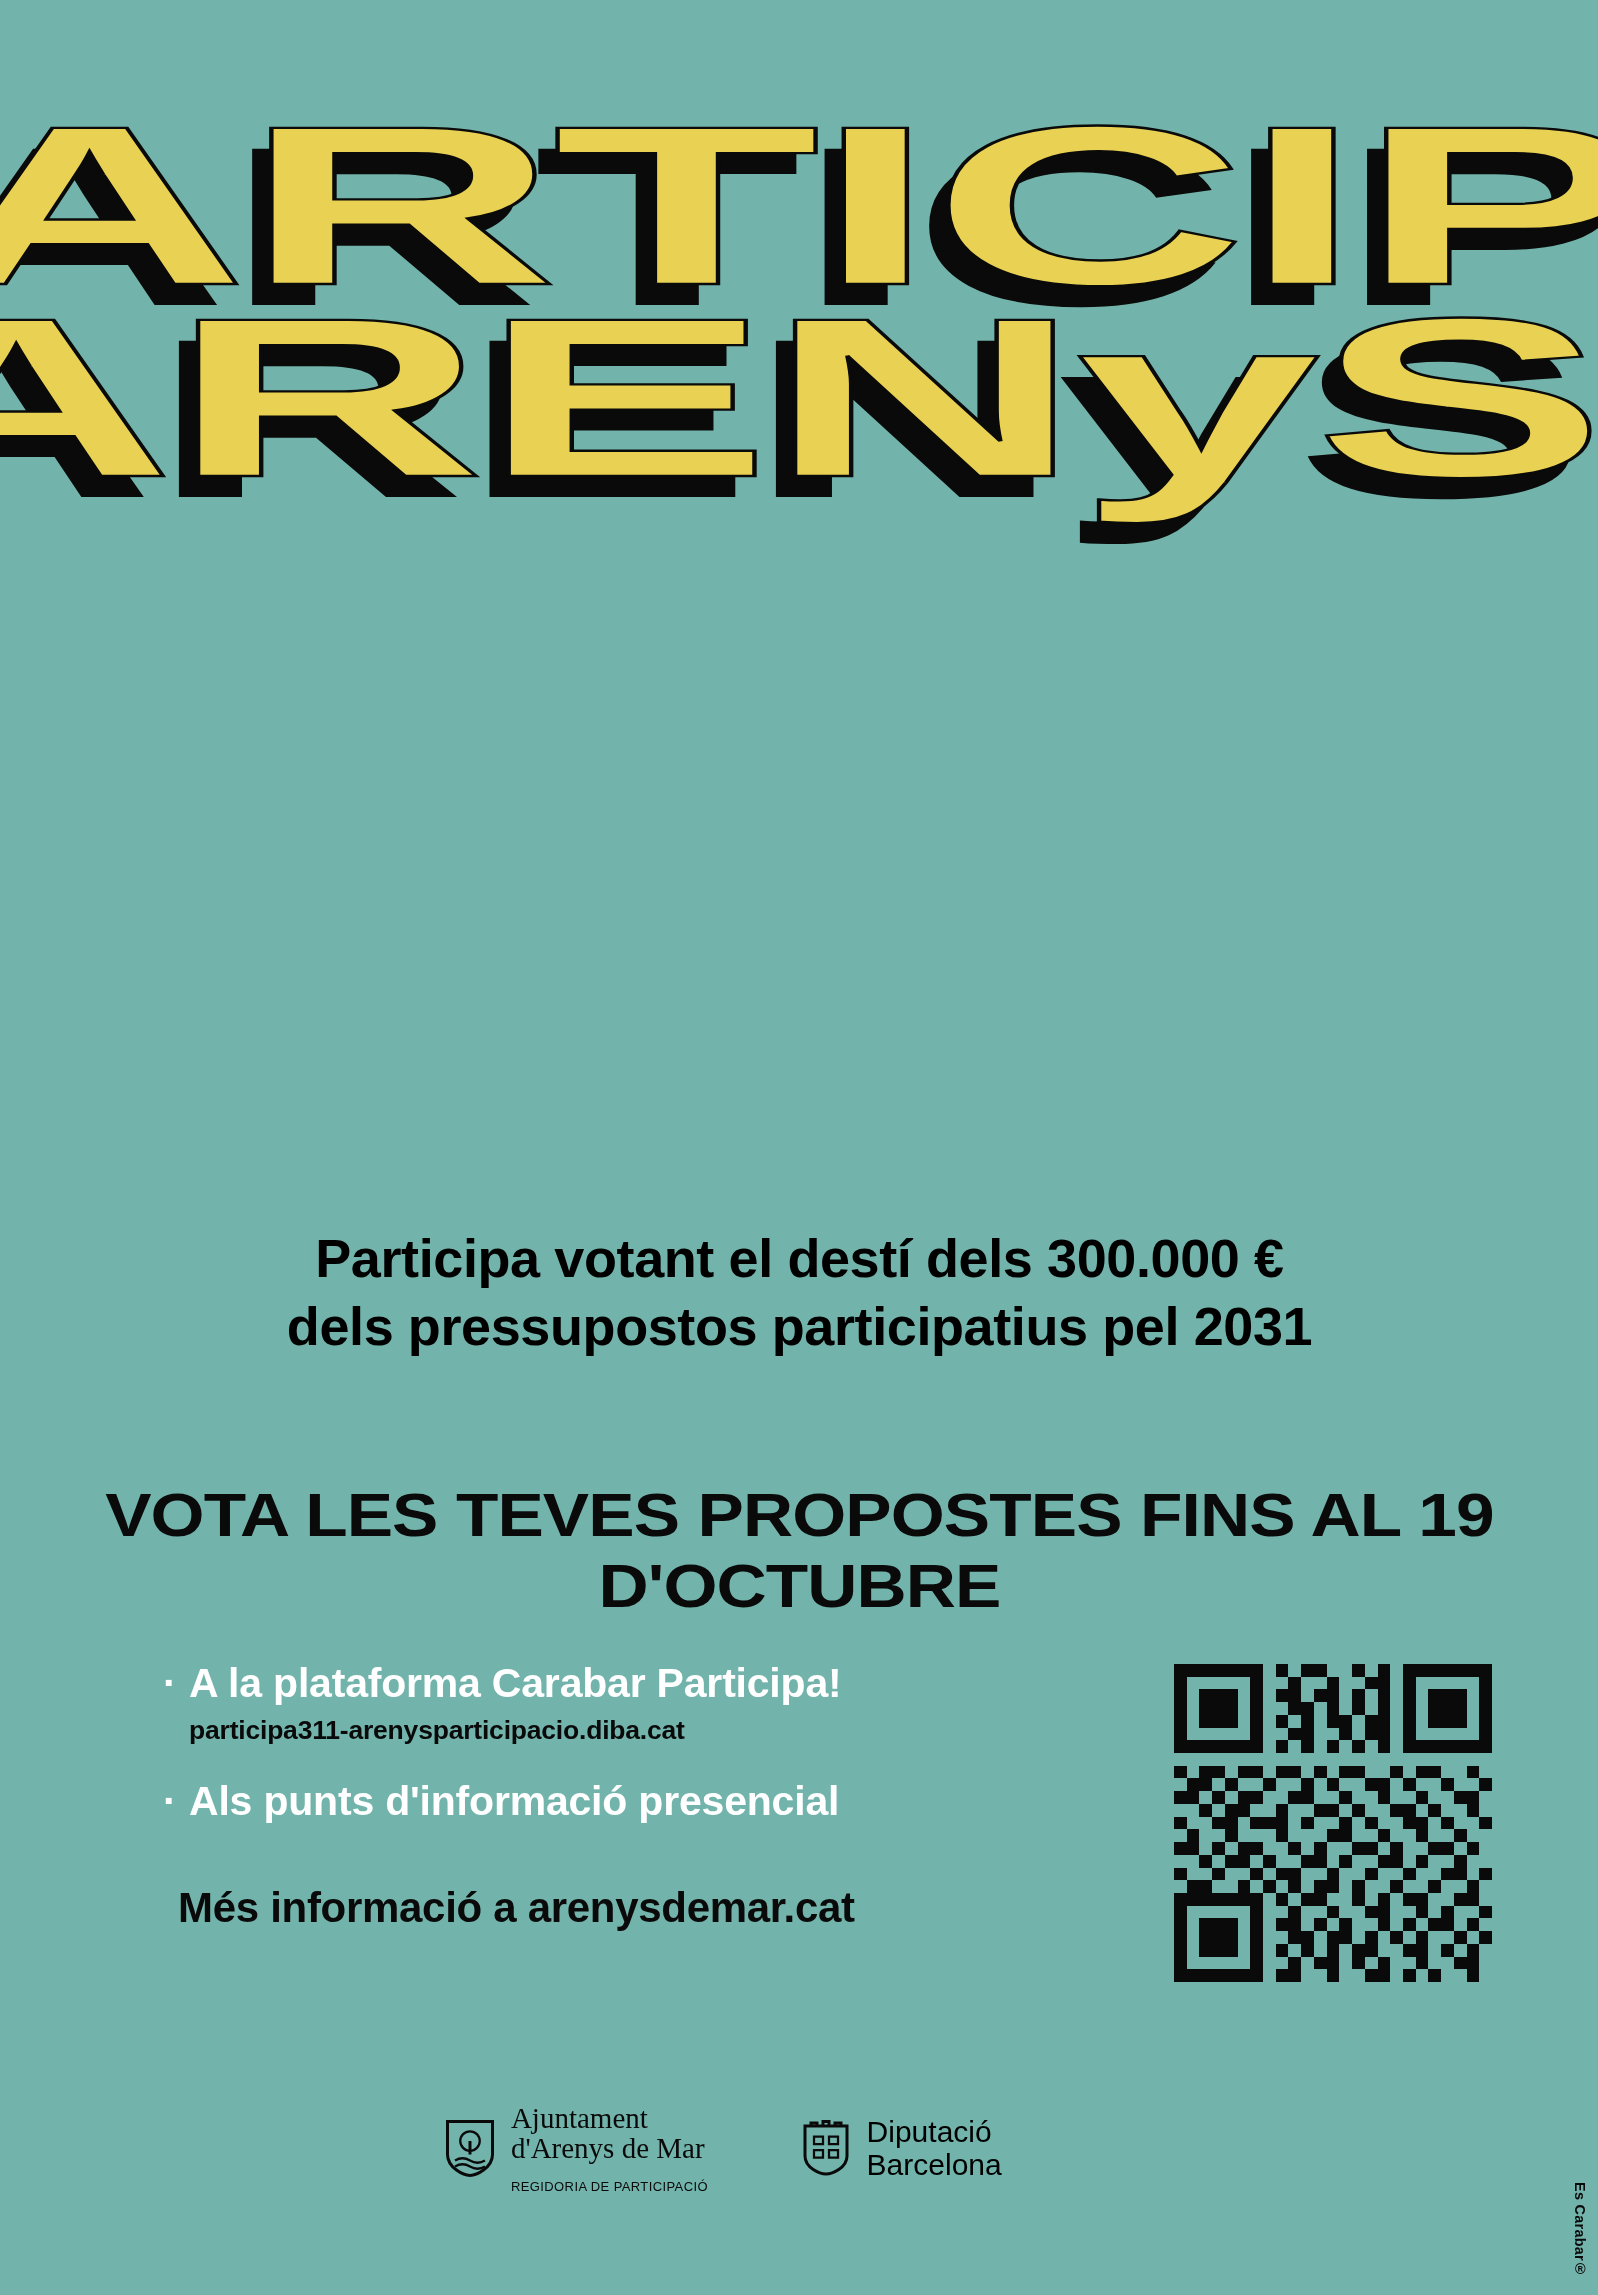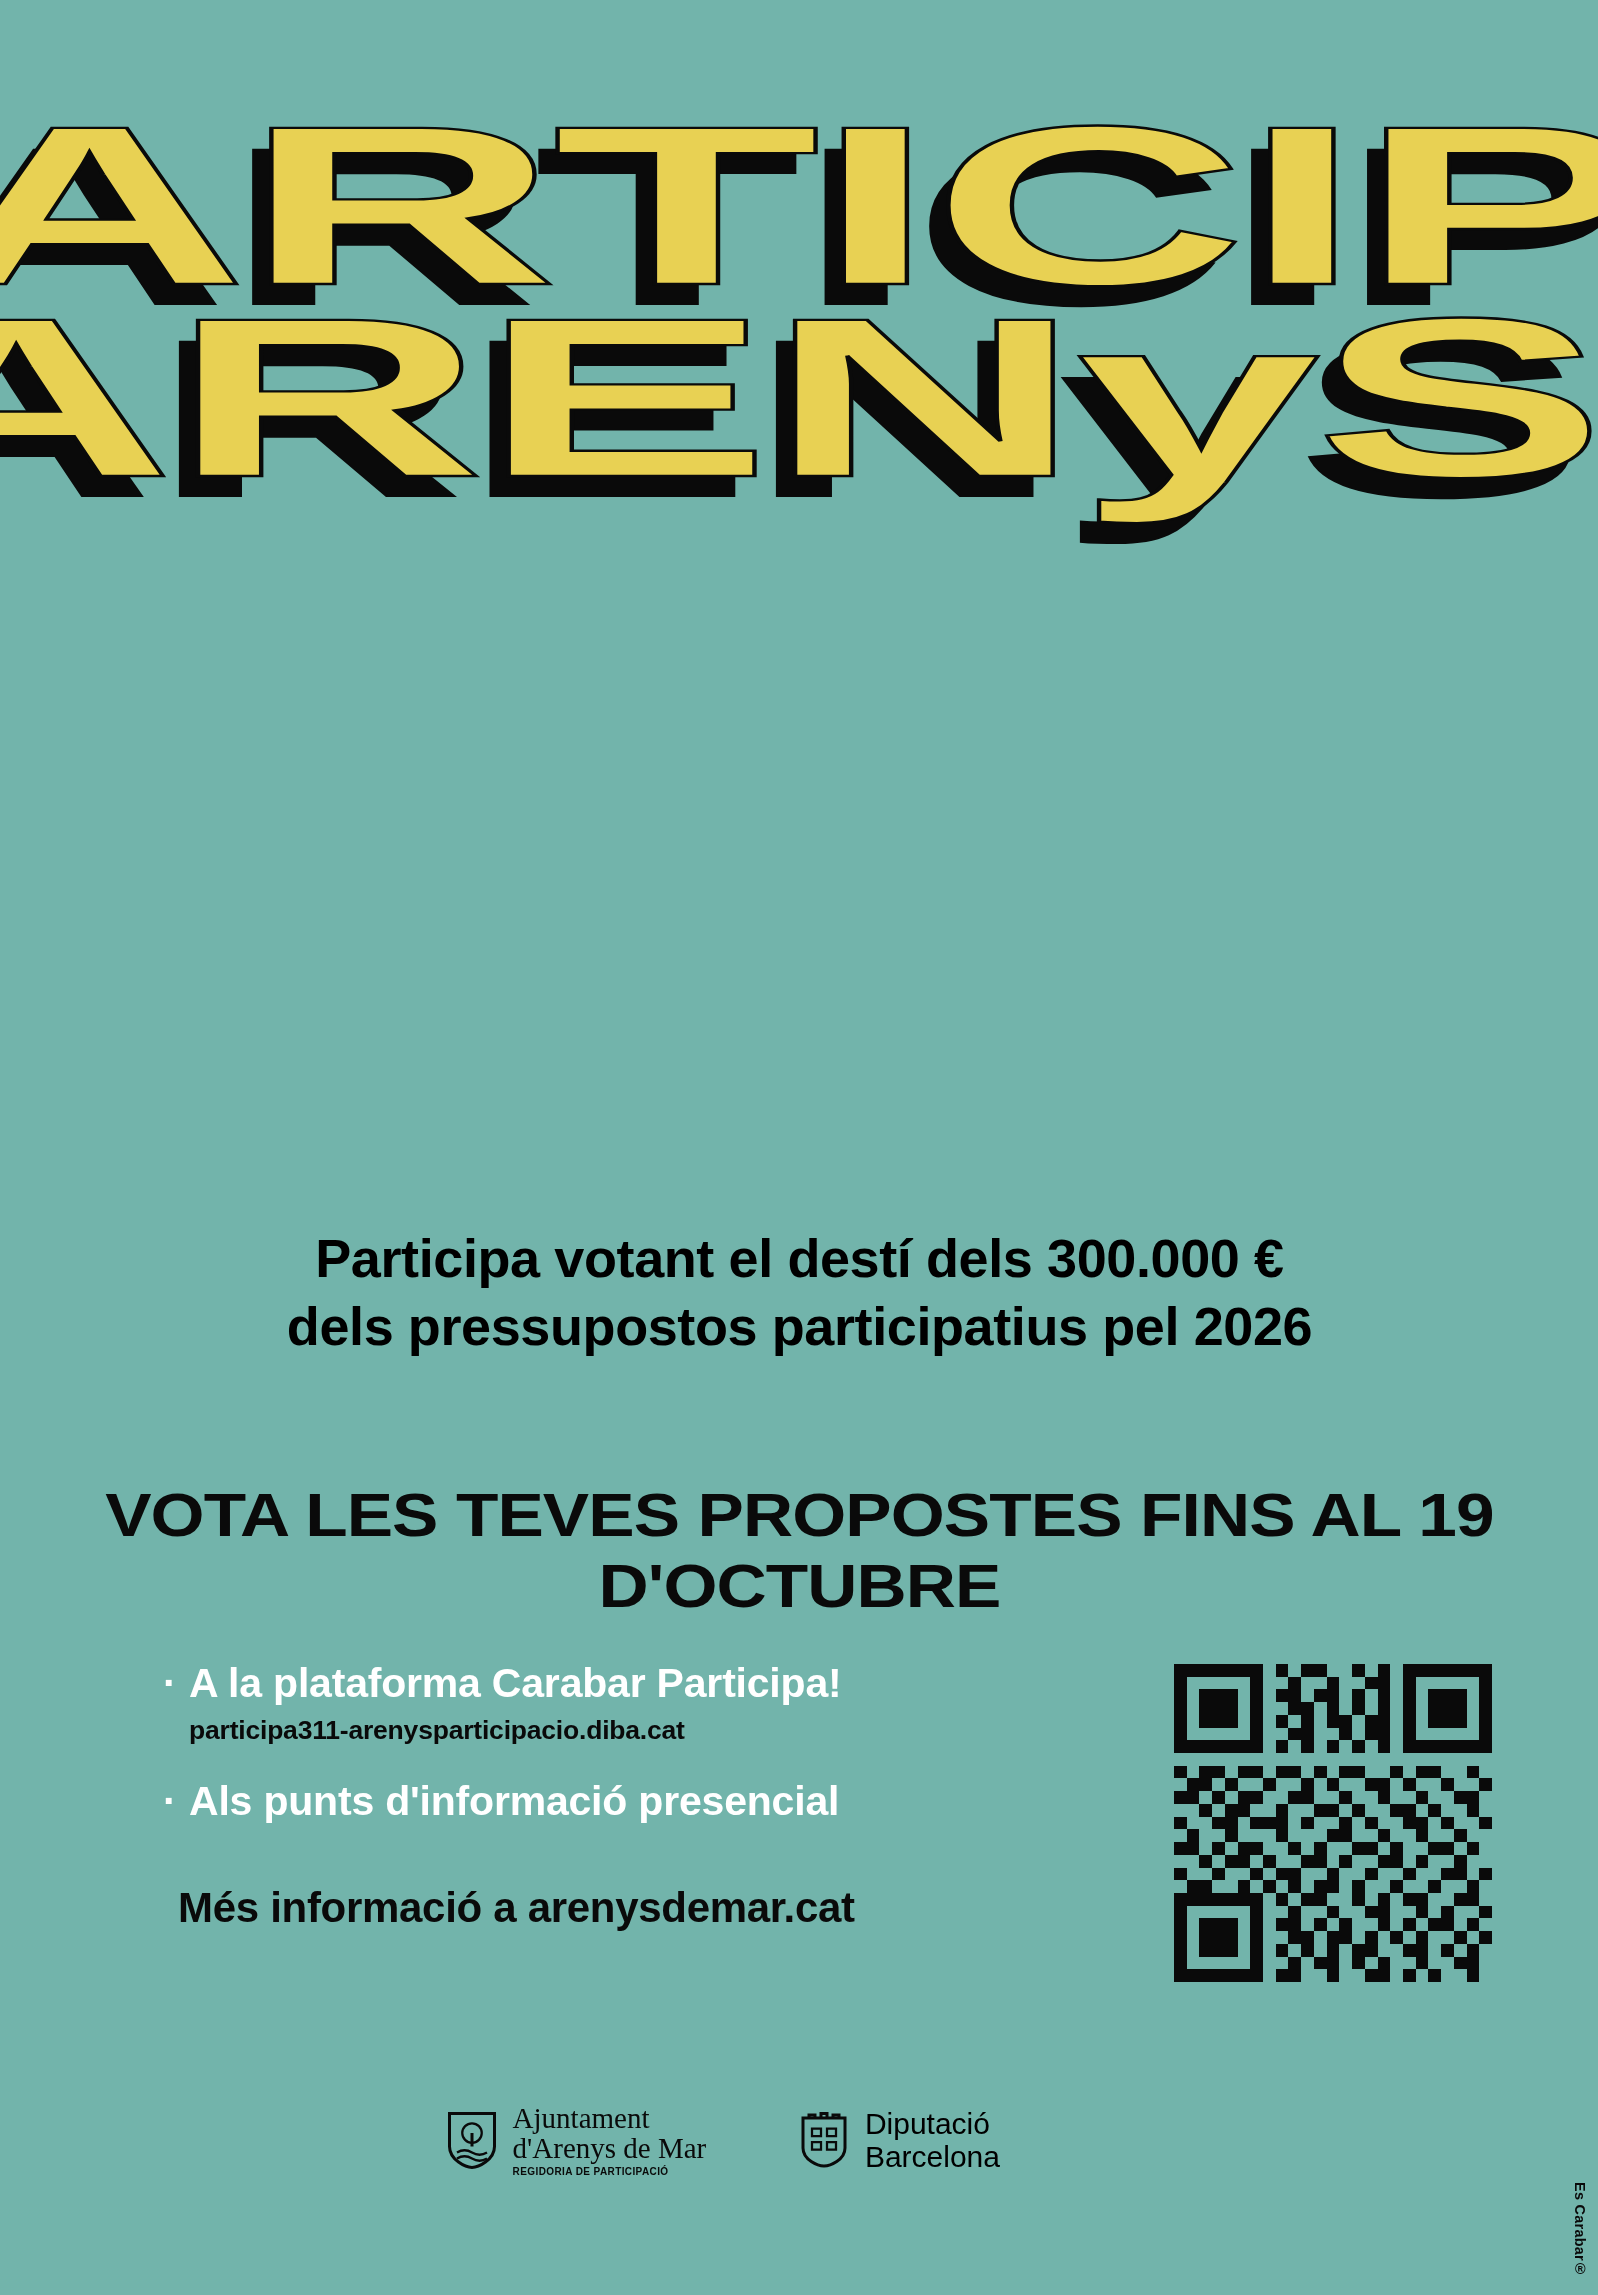--- a/index.html
+++ b/index.html
@@ -164,24 +164,24 @@
   }
   .logo-text .l1 {
     font-family: "Liberation Serif", serif;
     font-size: 29px;
   }
   .logo-text .l2 {
     font-family: "Liberation Serif", serif;
     font-size: 29px;
   }
   .logo-text .l3 {
-    font-size: 10px;
-    font-weight: bold;
+    font-size: 13px;
+    font-weight: normal;
     letter-spacing: 0.4px;
-    margin-top: 3px;
+    margin-top: 16px;
   }
   .logo-text2 .d1,
   .logo-text2 .d2 {
     font-size: 30px;
     font-weight: normal;
     color: #000000;
     line-height: 1.1;
   }
 
   
@@ -207,21 +207,21 @@
       <span class="front">PARTICIPA</span>
     </div>
     <div class="hl-line hl-2">
       <span class="shadow">ARENyS!</span>
       <span class="front">ARENyS!</span>
     </div>
   </div>
 
   <div class="subtitle">
     <span>Participa votant el destí dels 300.000 €</span>
-    <span>dels pressupostos participatius pel 2026</span>
+    <span>dels pressupostos participatius pel 2031</span>
   </div>
 
   <div class="deadline">VOTA LES TEVES PROPOSTES FINS AL 19 D'OCTUBRE</div>
 
   <div class="info">
     <div class="bullet-row">
       <span class="bullet-dot">·</span>
       <span>A la plataforma Carabar Participa!</span>
     </div>
     <div class="bullet-url">participa311-arenysparticipacio.diba.cat</div>

